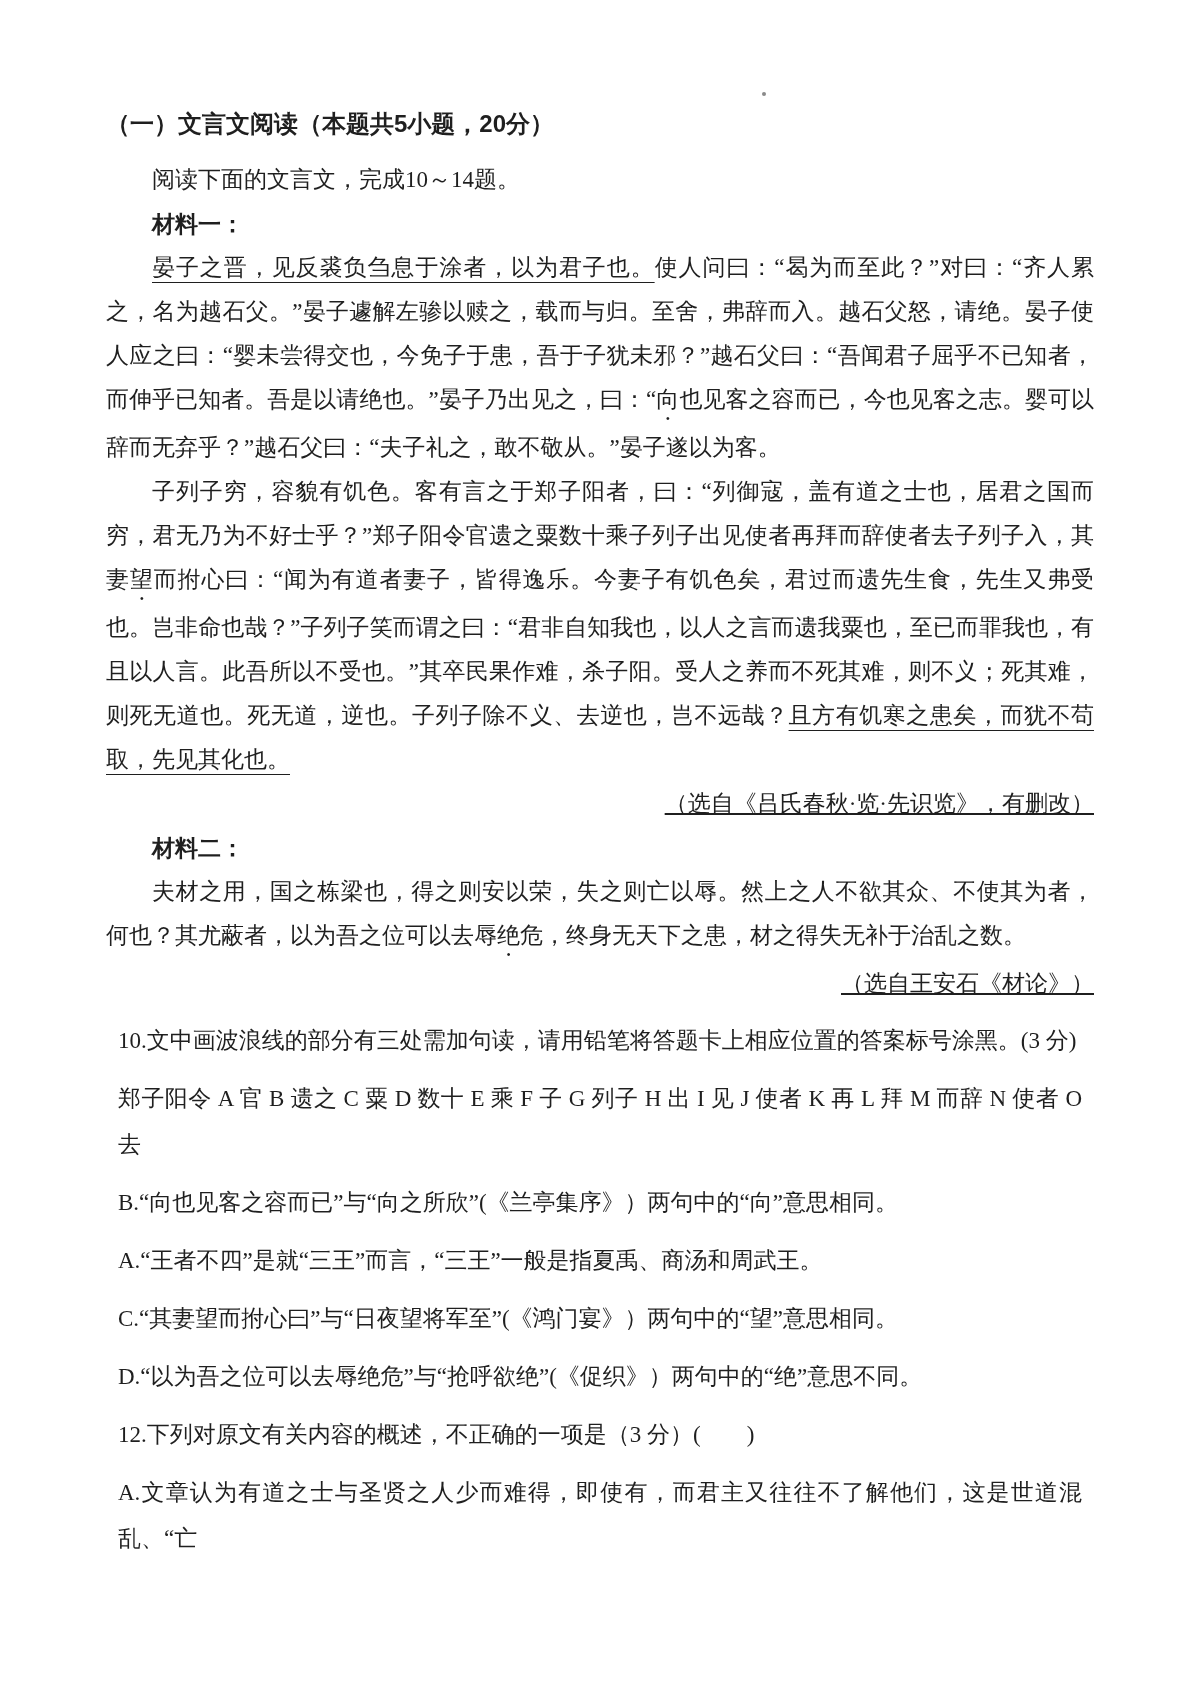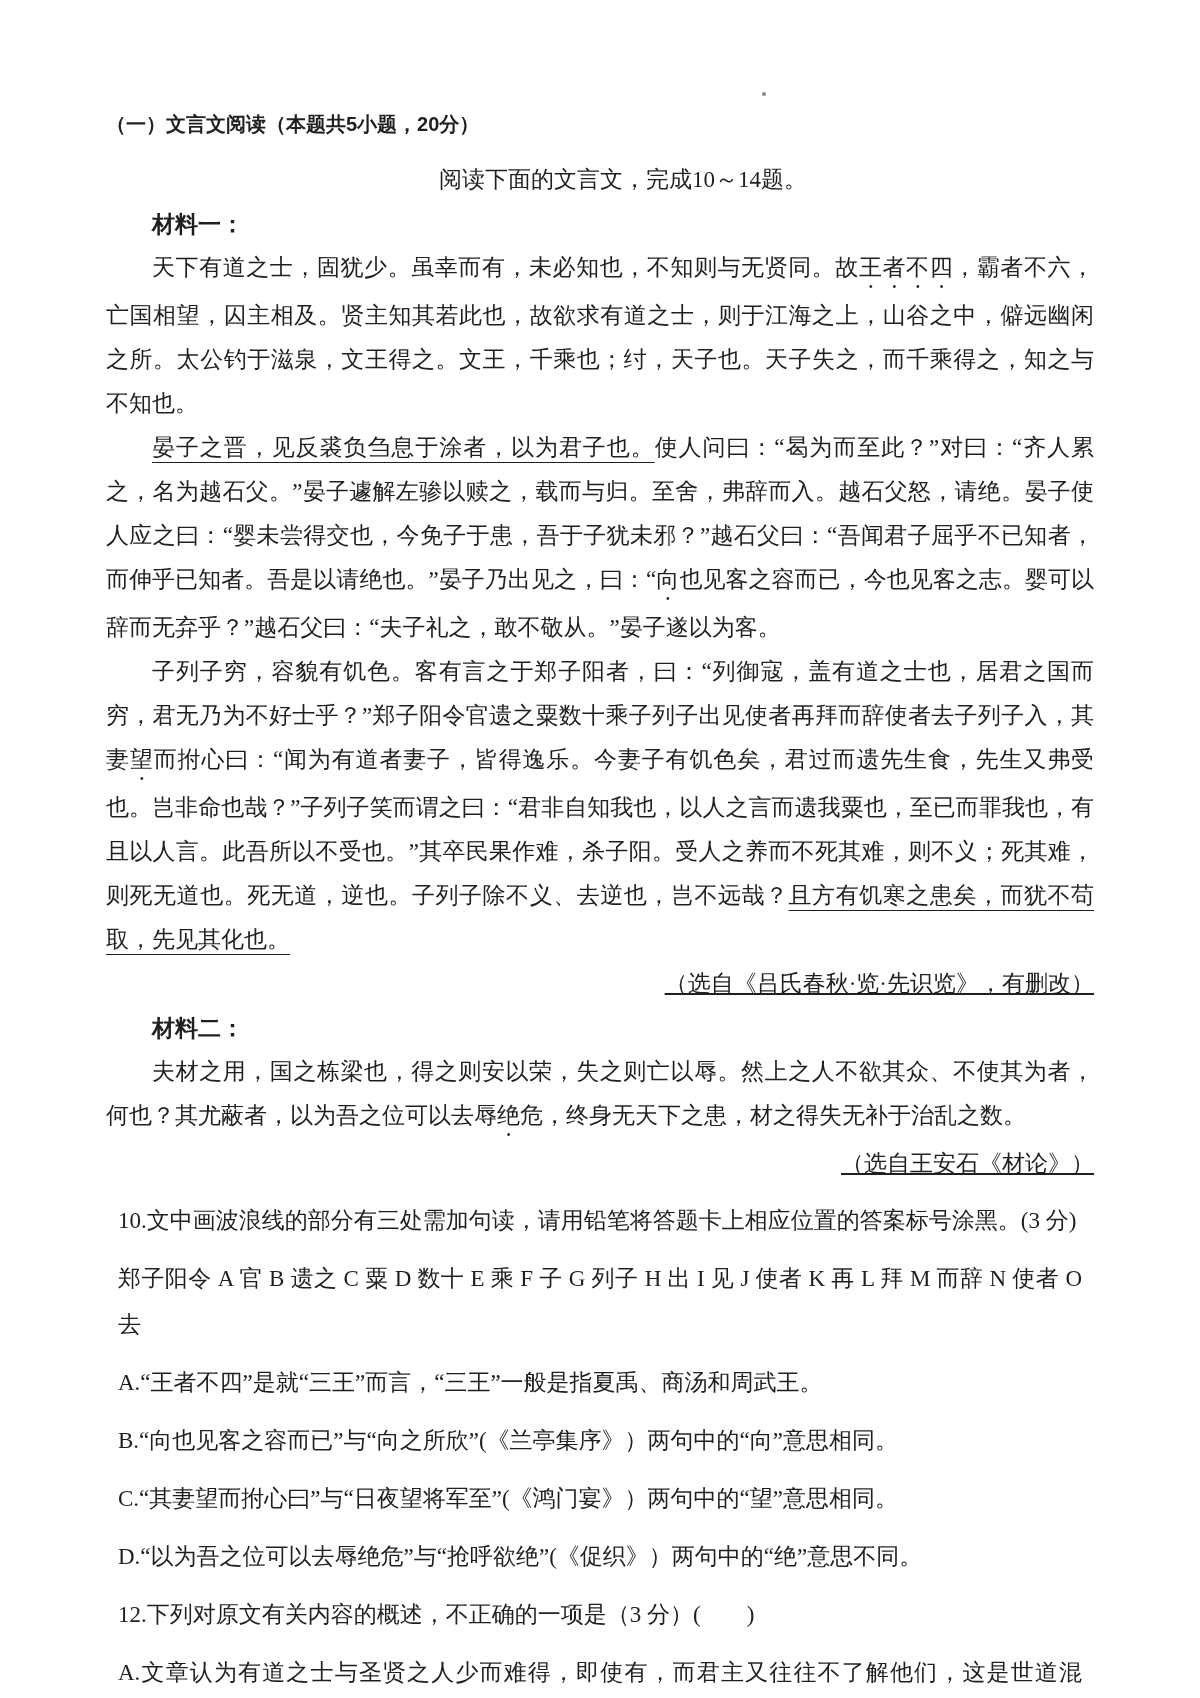--- a/index.html
+++ b/index.html
@@ -12,24 +12,24 @@
     font-family: "Liberation Serif", "DejaVu Serif", serif;
     position: relative;
     overflow: hidden;
   }
   .page { padding: 102px 106px 0 106px; }
   .doc { font-size: 23px; line-height: 44px; }
 
   .section-title {
     font-family: "Liberation Sans", "DejaVu Sans", sans-serif;
     font-weight: 700;
-    font-size: 20px;
+    font-size: 24px;
     margin: 0 0 12px 0;
   }
-  .instruction { margin: 0; text-indent: 2em; text-align: center; }
+  .instruction { margin: 0; text-indent: 2em; }
   .material-label {
     font-family: "Liberation Sans", "DejaVu Sans", sans-serif;
     font-weight: 700;
     margin: 0;
     text-indent: 2em;
   }
   .body-para { margin: 0; text-indent: 2em; text-align: justify; }
   .source { margin: 0; text-align: right; text-decoration: underline; }
 
   .seg-underline {
@@ -70,40 +70,39 @@
 <div class="page">
   <div class="doc">
 
     <p class="section-title">（一）文言文阅读（本题共5小题，20分）</p>
 
     <p class="instruction">阅读下面的文言文，完成10～14题。</p>
 
     <p class="material-label">材料一：</p>
 
     <div>
-        <p class="body-para"><span>天下有道之士，固犹少。虽幸而有，未必知也，不知则与无贤同。故</span><span class="seg-dots">王者不四</span><span>，霸者不六，亡国相望，囚主相及。贤主知其若此也，故欲求有道之士，则于江海之上，山谷之中，僻远幽闲之所。太公钓于滋泉，文王得之。文王，千乘也；纣，天子也。天子失之，而千乘得之，知之与不知也。</span></p>
         <p class="body-para"><span class="seg-underline">晏子之晋，见反裘负刍息于涂者，以为君子也。</span><span>使人问曰：“曷为而至此？”对曰：“齐人累之，名为越石父。”晏子遽解左骖以赎之，载而与归。至舍，弗辞而入。越石父怒，请绝。晏子使人应之曰：“婴未尝得交也，今免子于患，吾于子犹未邪？”越石父曰：“吾闻君子屈乎不已知者，而伸乎已知者。吾是以请绝也。”晏子乃出见之，曰：“</span><span class="seg-dots">向</span><span>也见客之容而已，今也见客之志。婴可以辞而无弃乎？”越石父曰：“夫子礼之，敢不敬从。”晏子遂以为客。</span></p>
         <p class="body-para"><span>子列子穷，容貌有饥色。客有言之于郑子阳者，曰：“列御寇，盖有道之士也，居君之国而穷，君无乃为不好士乎？”</span><span class="seg-wavy">郑子阳令官遗之粟数十乘子列子出见使者再拜而辞使者去</span><span>子列子入，其妻</span><span class="seg-dots">望</span><span>而拊心曰：“闻为有道者妻子，皆得逸乐。今妻子有饥色矣，君过而遗先生食，先生又弗受也。岂非命也哉？”子列子笑而谓之曰：“君非自知我也，以人之言而遗我粟也，至已而罪我也，有且以人言。此吾所以不受也。”其卒民果作难，杀子阳。受人之养而不死其难，则不义；死其难，则死无道也。死无道，逆也。子列子除不义、去逆也，岂不远哉？</span><span class="seg-underline">且方有饥寒之患矣，而犹不苟取，先见其化也。</span></p>
       </div>
 
     <p class="source">（选自《吕氏春秋·览·先识览》，有删改）</p>
 
     <p class="material-label">材料二：</p>
 
     <div>
         <p class="body-para"><span>夫材之用，国之栋梁也，得之则安以荣，失之则亡以辱。然上之人不欲其众、不使其为者，何也？其尤蔽者，以为吾之位可以去辱</span><span class="seg-dots">绝</span><span>危，终身无天下之患，材之得失无补于治乱之数。</span></p>
       </div>
 
     <p class="source">（选自王安石《材论》）</p>
 
     <div class="questions">
         <p class="q-line">10.文中画波浪线的部分有三处需加句读，请用铅笔将答题卡上相应位置的答案标号涂黑。(3 分)</p>
         <p class="q-line">郑子阳令 A 官 B 遗之 C 粟 D 数十 E 乘 F 子 G 列子 H 出 I 见 J 使者 K 再 L 拜 M 而辞 N 使者 O 去</p>
+        <p class="q-line">B.“向也见客之容而已”与“向之所欣”(《兰亭集序》）两句中的“向”意思相同。</p>
         <p class="q-line">A.“王者不四”是就“三王”而言，“三王”一般是指夏禹、商汤和周武王。</p>
-        <p class="q-line">B.“向也见客之容而已”与“向之所欣”(《兰亭集序》）两句中的“向”意思相同。</p>
         <p class="q-line">C.“其妻望而拊心曰”与“日夜望将军至”(《鸿门宴》）两句中的“望”意思相同。</p>
         <p class="q-line">D.“以为吾之位可以去辱绝危”与“抢呼欲绝”(《促织》）两句中的“绝”意思不同。</p>
         <p class="q-line">12.下列对原文有关内容的概述，不正确的一项是（3 分）(　　)</p>
         <p class="q-line">A.文章认为有道之士与圣贤之人少而难得，即使有，而君主又往往不了解他们，这是世道混乱、“亡</p>
       </div>
 
   </div>
 </div>
 
 </body></html>

